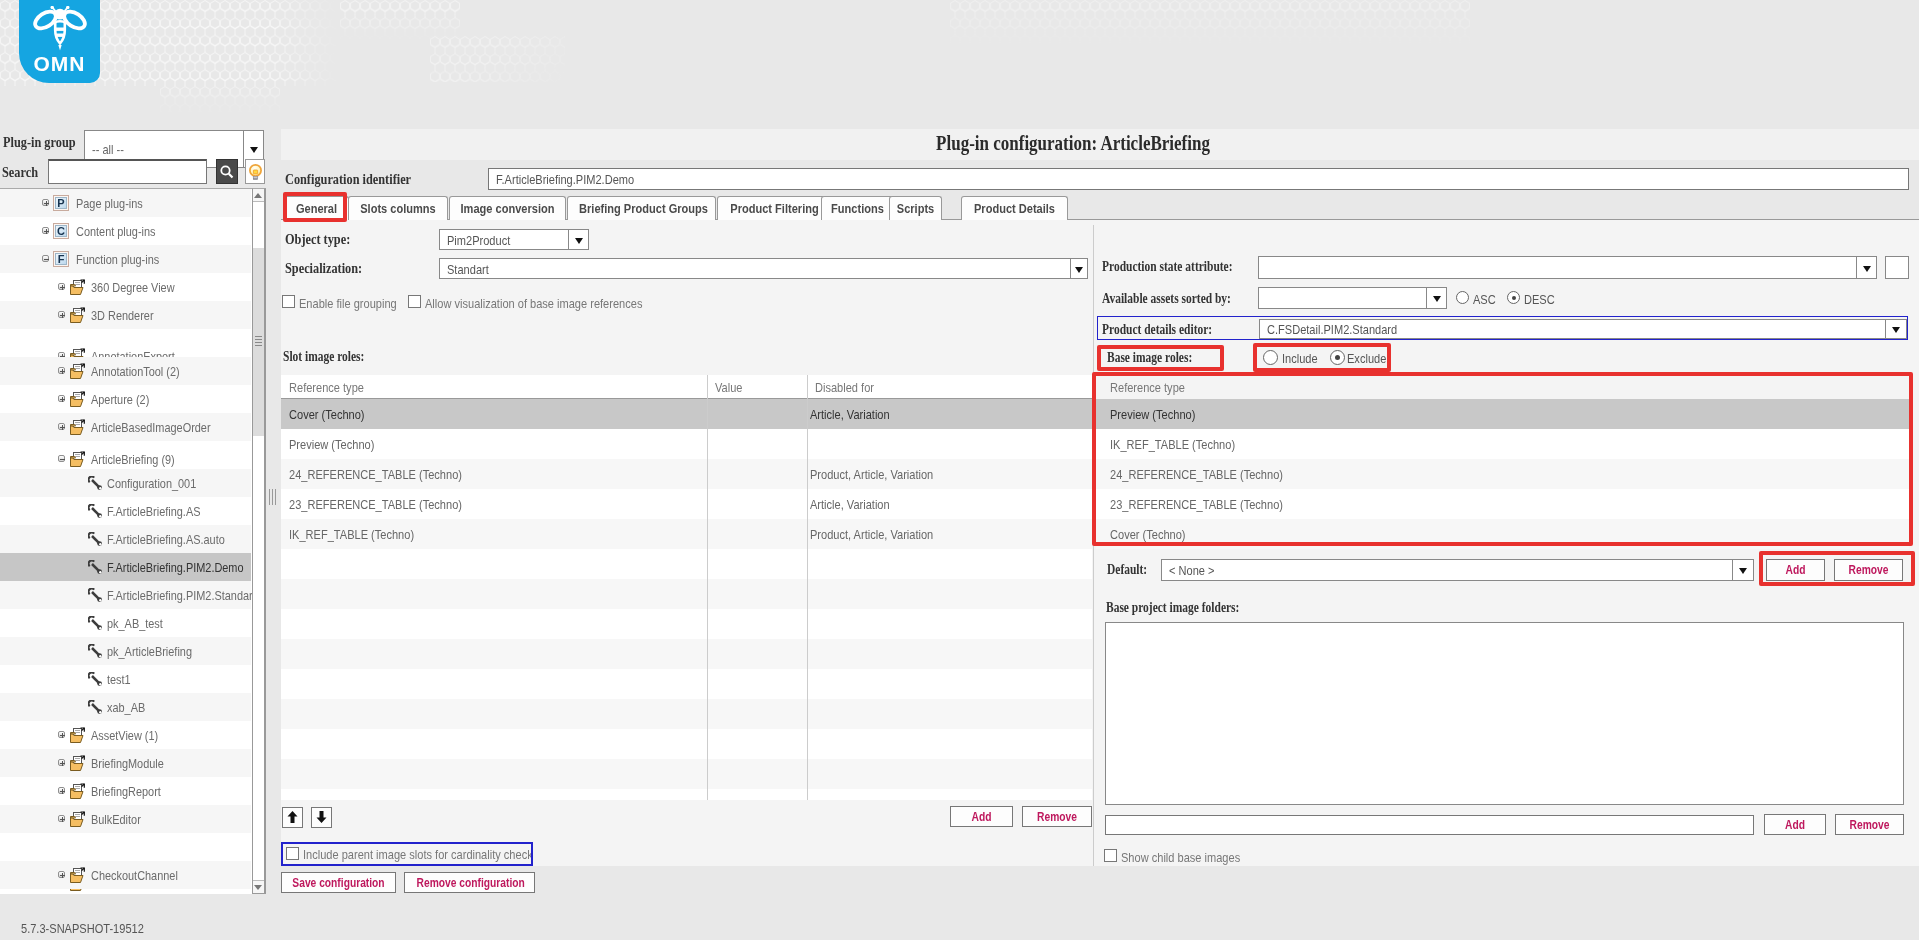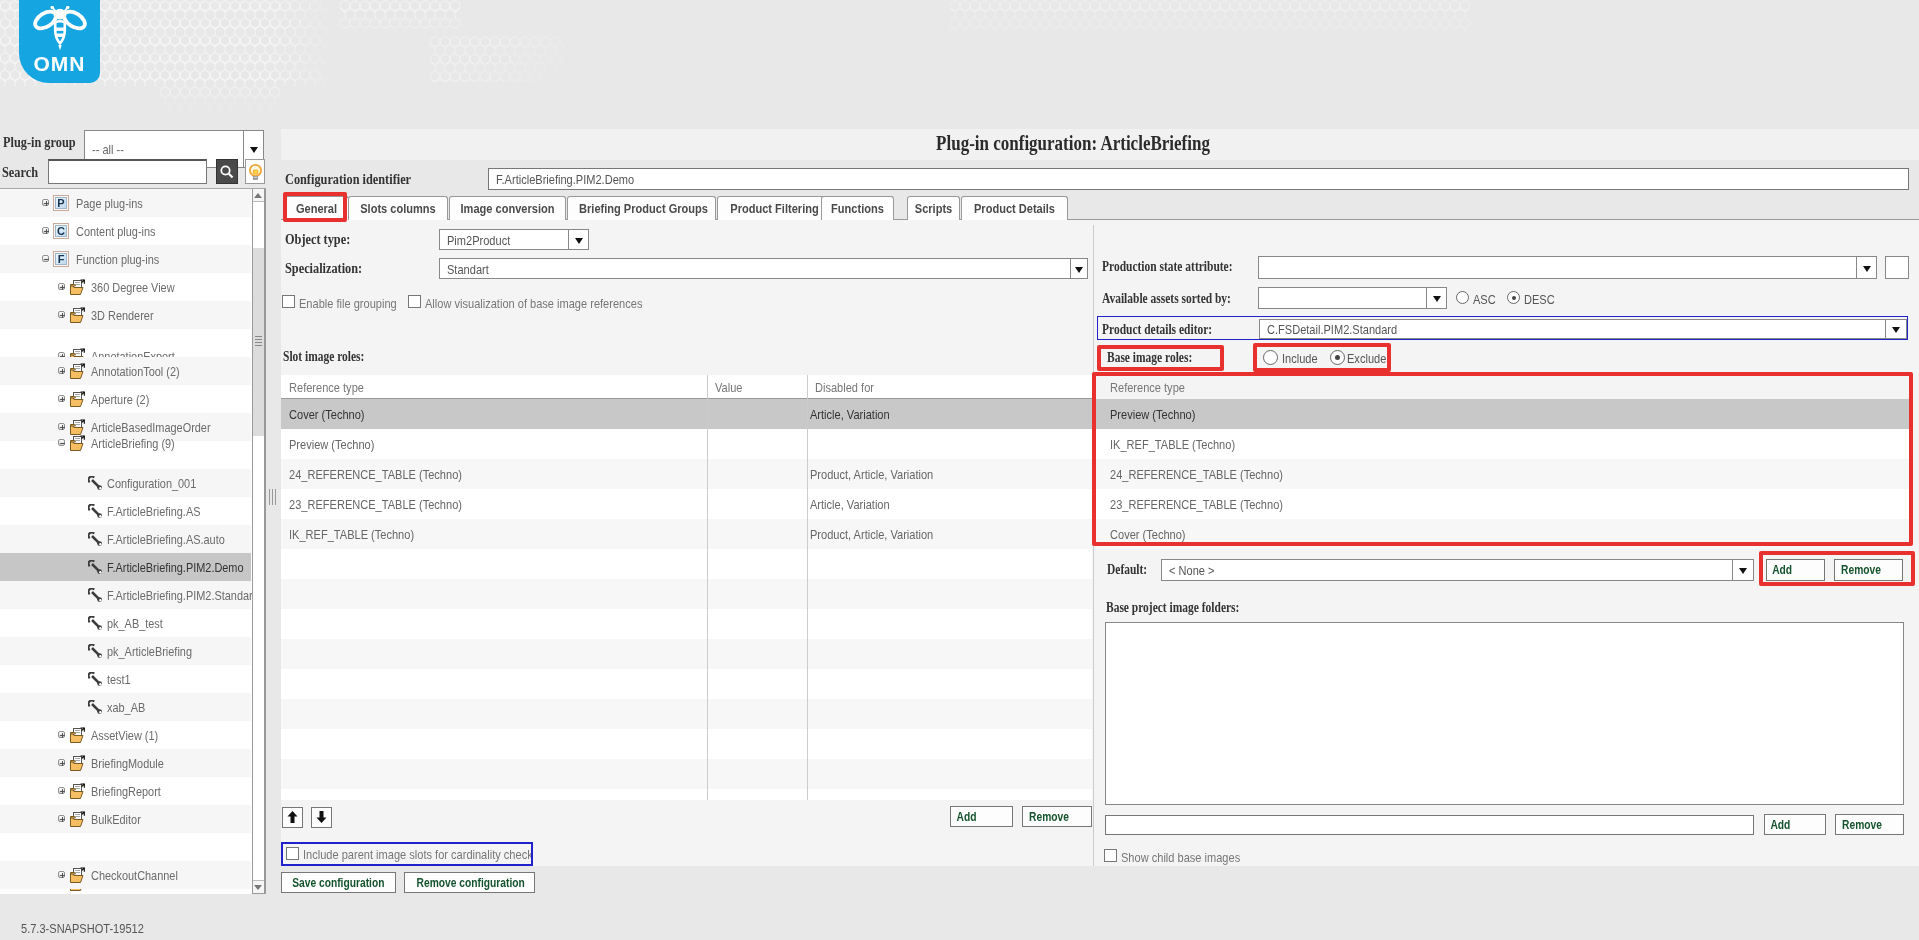--- a/index.html
+++ b/index.html
@@ -43,21 +43,21 @@
 #band1{left:0;top:0;width:1638px;height:31px;background:#f1f1f1}
 #band2{left:0;top:31px;width:1638px;height:59px;background:#e8e8e8}
 #title{left:0;top:3px;width:1584px;text-align:center;font-size:20px;font-family:"Liberation Serif",serif;font-weight:bold;color:#2b2b2b;transform:scaleX(0.85);opacity:.999}
 .tab{position:absolute;top:67px;height:24px;background:#fdfdfd;border:1px solid #999;border-bottom:none;border-radius:3px 3px 0 0;font-size:13px;font-weight:bold;color:#4a4a4a;text-align:center}
 .tab span{position:absolute;left:0;right:0;top:4px;transform:scaleX(0.85);white-space:nowrap;opacity:.999}
 #tabline{left:0;top:90px;width:1638px;height:1px;background:#999}
 .vline{position:absolute;background:#ccc;width:1px}
 
 .cell{position:absolute;top:50%;transform:translateY(-50%) scaleX(0.85);transform-origin:0 50%;white-space:nowrap;opacity:.999}
 .gtable .hdr{color:#777}
-.btn{position:absolute;background:#fdfdfd;border:1px solid #777;font-weight:bold;font-size:12.5px;color:#14532d;}
+.btn{position:absolute;background:#fdfdfd;border:1px solid #777;font-weight:bold;font-size:12.5px;color:#be185d;text-align:center}
 .btn span{position:absolute;left:0;right:0;top:50%;transform:translateY(-50%) scaleX(0.82);white-space:nowrap;opacity:.999}
 .cb{position:absolute;width:13px;height:13px;background:#fff;border:1px solid #777}
 .cblbl{position:absolute;font-size:13px;color:#777;white-space:nowrap;transform:scaleX(0.85);transform-origin:0 50%;opacity:.999}
 .radio{position:absolute;width:13px;height:13px;border-radius:50%;background:#fff;border:1px solid #666}
 .radio.on:after{content:"";position:absolute;left:3.5px;top:3.5px;width:4px;height:4px;border-radius:50%;background:#444}
 .radio.big{width:15px;height:15px}
 .radio.big.on:after{left:4px;top:4px;width:5px;height:5px}
 .rlbl{position:absolute;font-size:13px;color:#555;white-space:nowrap;transform:scaleX(0.85);transform-origin:0 50%;opacity:.999}
 
 .redbox{position:absolute;border:4px solid #e8312e;border-radius:2px;z-index:40}
@@ -275,21 +275,21 @@
 <span class="ficon" style="left:69px"><svg width="17" height="17" viewBox="0 0 17 17">
           <rect x="4.5" y="1.5" width="8" height="10" fill="#fff" stroke="#555"></rect>
           <path d="M6 3.5 H11 M6 5.5 H11" stroke="#aaa" stroke-width="1"></path>
           <path d="M11.5 1 L15.3 1 L15.3 4.8" fill="none" stroke="#111" stroke-width="1.2"></path>
           <path d="M15.3 1 L12.6 3.7" stroke="#111" stroke-width="1.2"></path>
           <path d="M1.5 5.5 H5.5 L6.5 7 H1.5 Z" fill="#f8cd80" stroke="#7a5c20"></path>
           <path d="M1.5 7 L3.5 7 L5 8.5 L14 8.5 L11.5 15.5 L1.5 15.5 Z" fill="#f5be62" stroke="#7a5c20"></path>
         </svg></span>
 <span class="lbl" style="left:91px">ArticleBasedImageOrder</span>
 </div>
-<div class="trow" style="top:240px">
+<div class="trow" style="top:256px">
 <span class="exp minus" style="left:58px">
         <i></i>
       </span>
 <span class="ficon" style="left:69px"><svg width="17" height="17" viewBox="0 0 17 17">
           <rect x="4.5" y="1.5" width="8" height="10" fill="#fff" stroke="#555"></rect>
           <path d="M6 3.5 H11 M6 5.5 H11" stroke="#aaa" stroke-width="1"></path>
           <path d="M11.5 1 L15.3 1 L15.3 4.8" fill="none" stroke="#111" stroke-width="1.2"></path>
           <path d="M15.3 1 L12.6 3.7" stroke="#111" stroke-width="1.2"></path>
           <path d="M1.5 5.5 H5.5 L6.5 7 H1.5 Z" fill="#f8cd80" stroke="#7a5c20"></path>
           <path d="M1.5 7 L3.5 7 L5 8.5 L14 8.5 L11.5 15.5 L1.5 15.5 Z" fill="#f5be62" stroke="#7a5c20"></path>
@@ -508,21 +508,21 @@
     </div>
 <div class="tab" style="left:286px;width:149px">
       <span>Briefing Product Groups</span>
     </div>
 <div class="tab" style="left:436px;width:115px">
       <span>Product Filtering</span>
     </div>
 <div class="tab" style="left:540px;width:73px">
       <span>Functions</span>
     </div>
-<div class="tab" style="left:626px;width:53px">
+<div class="tab" style="left:608px;width:53px">
       <span>Scripts</span>
     </div>
 <div class="tab" style="left:680px;width:107px">
       <span>Product Details</span>
     </div>
 </div>
 <div class="abs serif" style="left:285px;top:231px;font-size:15px">Object type:</div>
 <div class="selbox" style="left:439px;top:229px;width:150px;height:21px">
     <span class="txt">Pim2Product</span>
     <span class="arrbtn" style="width:20px"></span>

